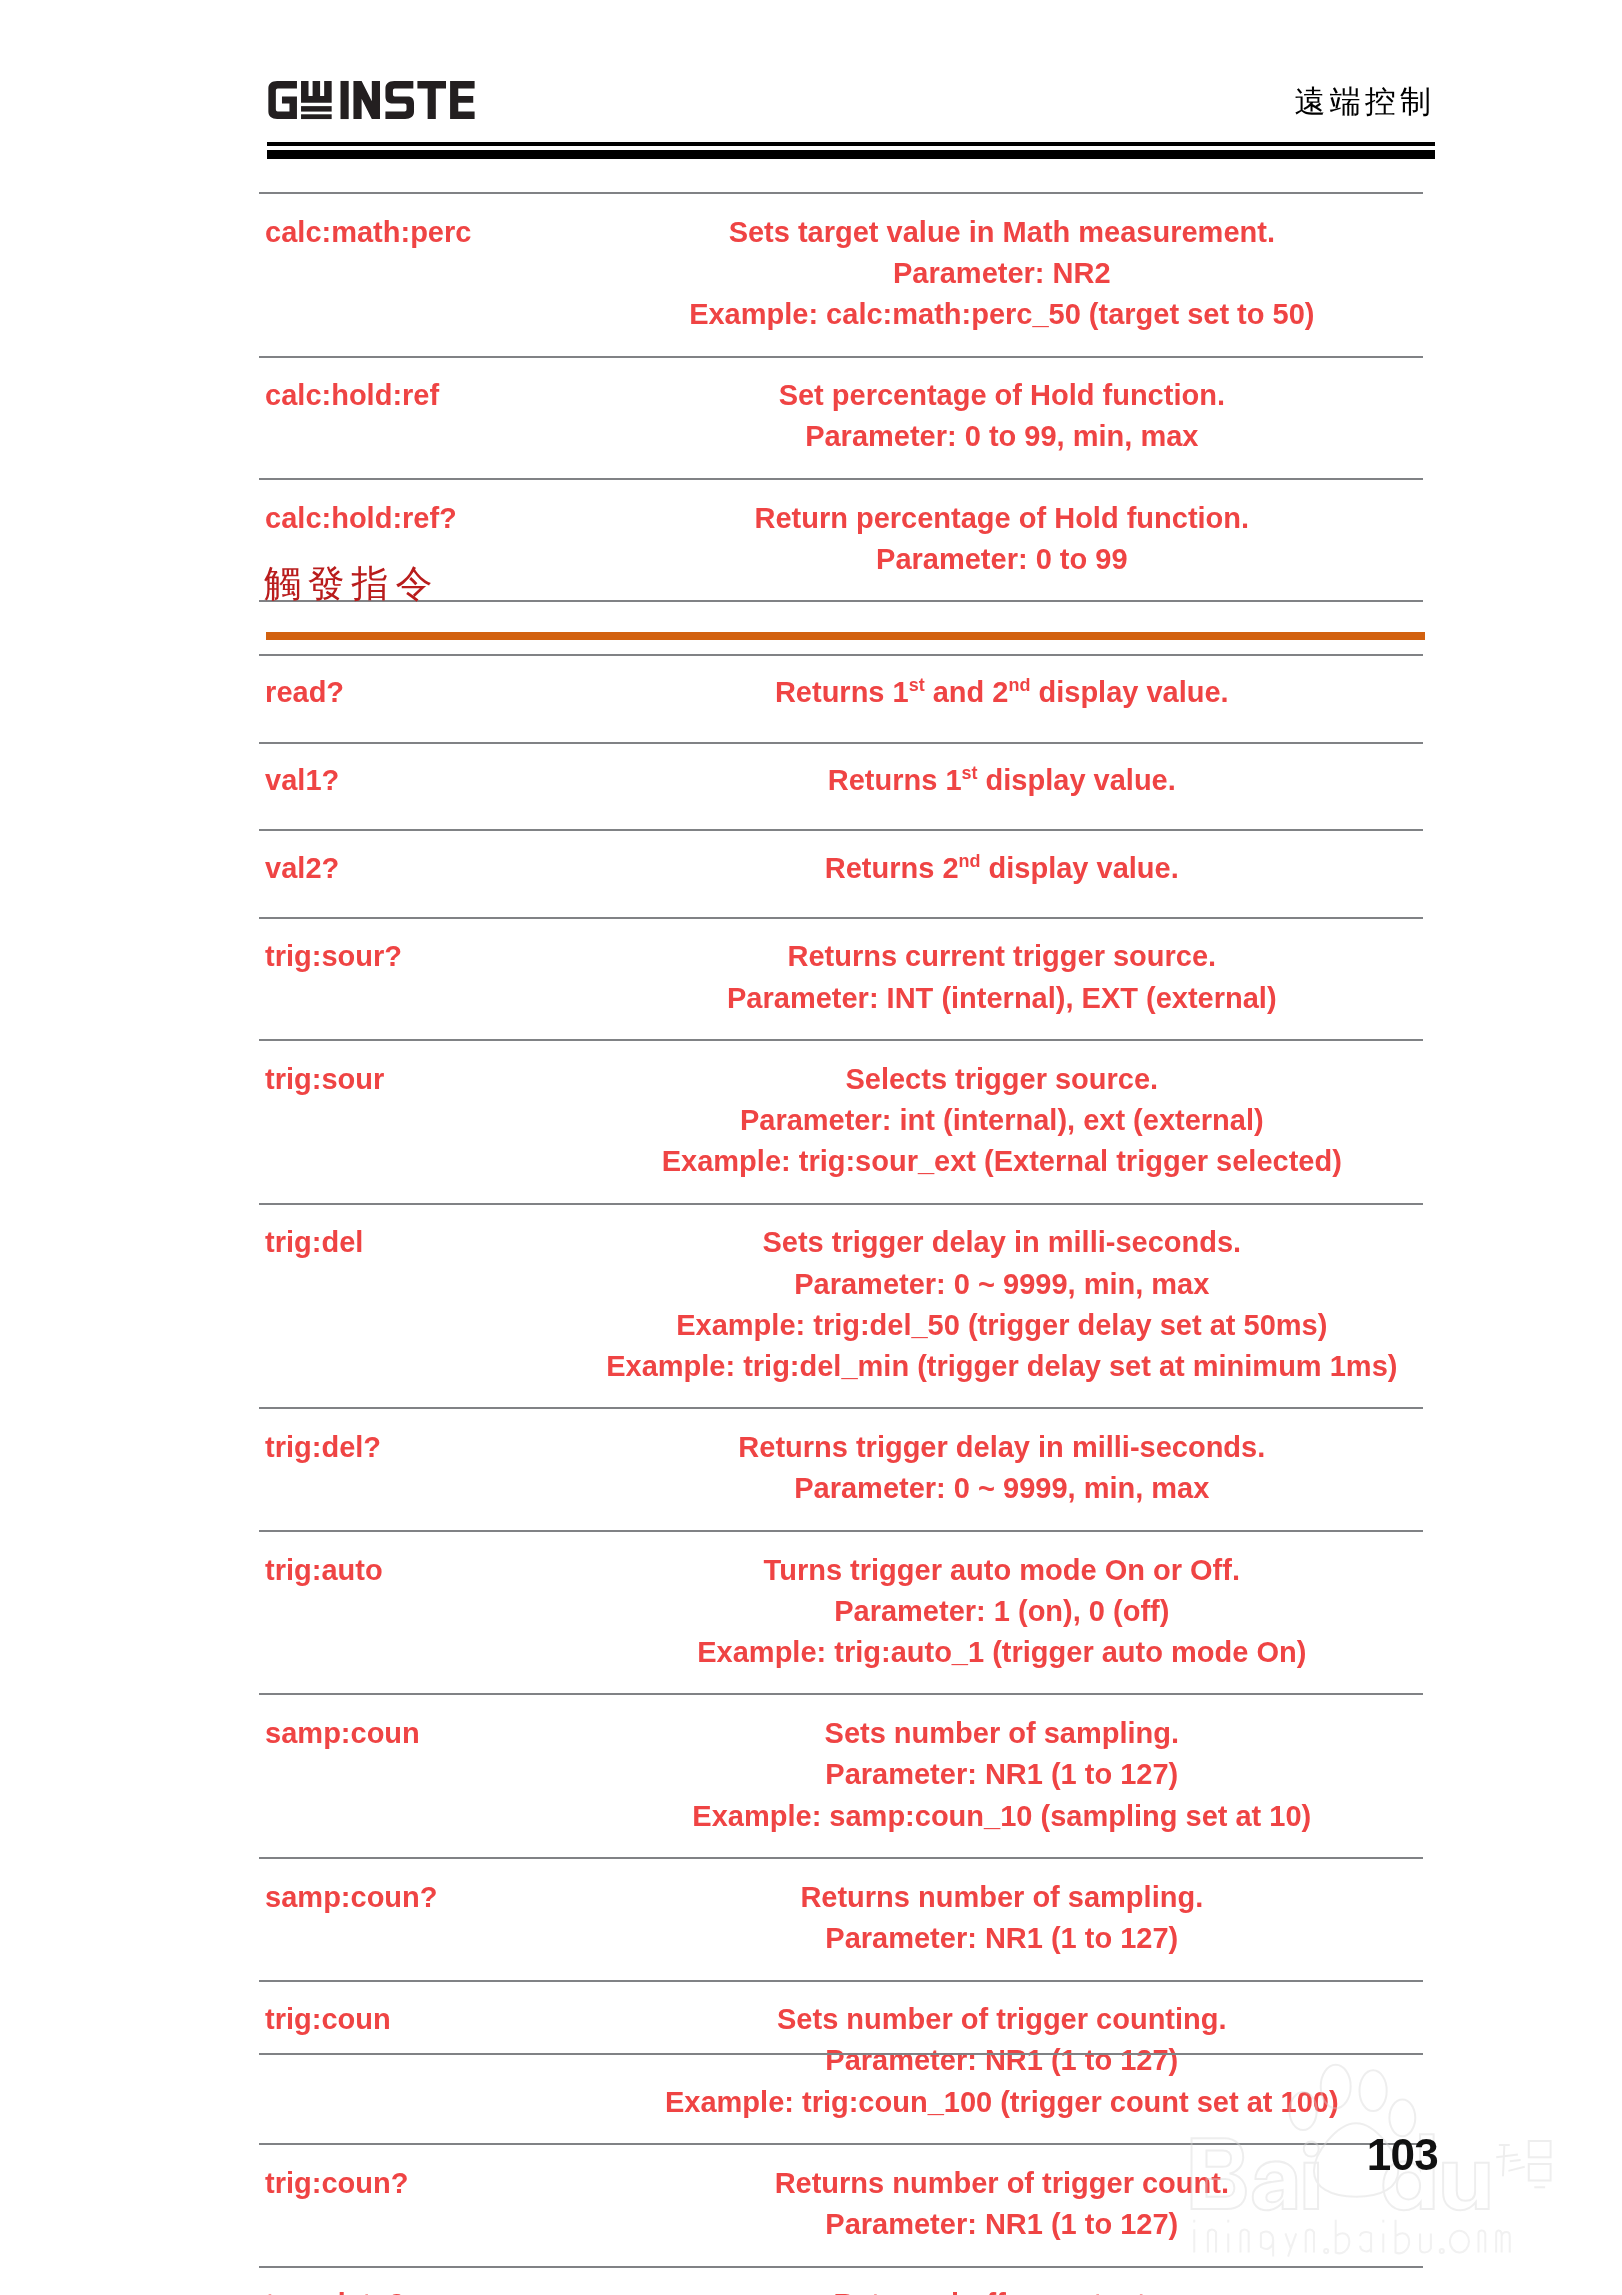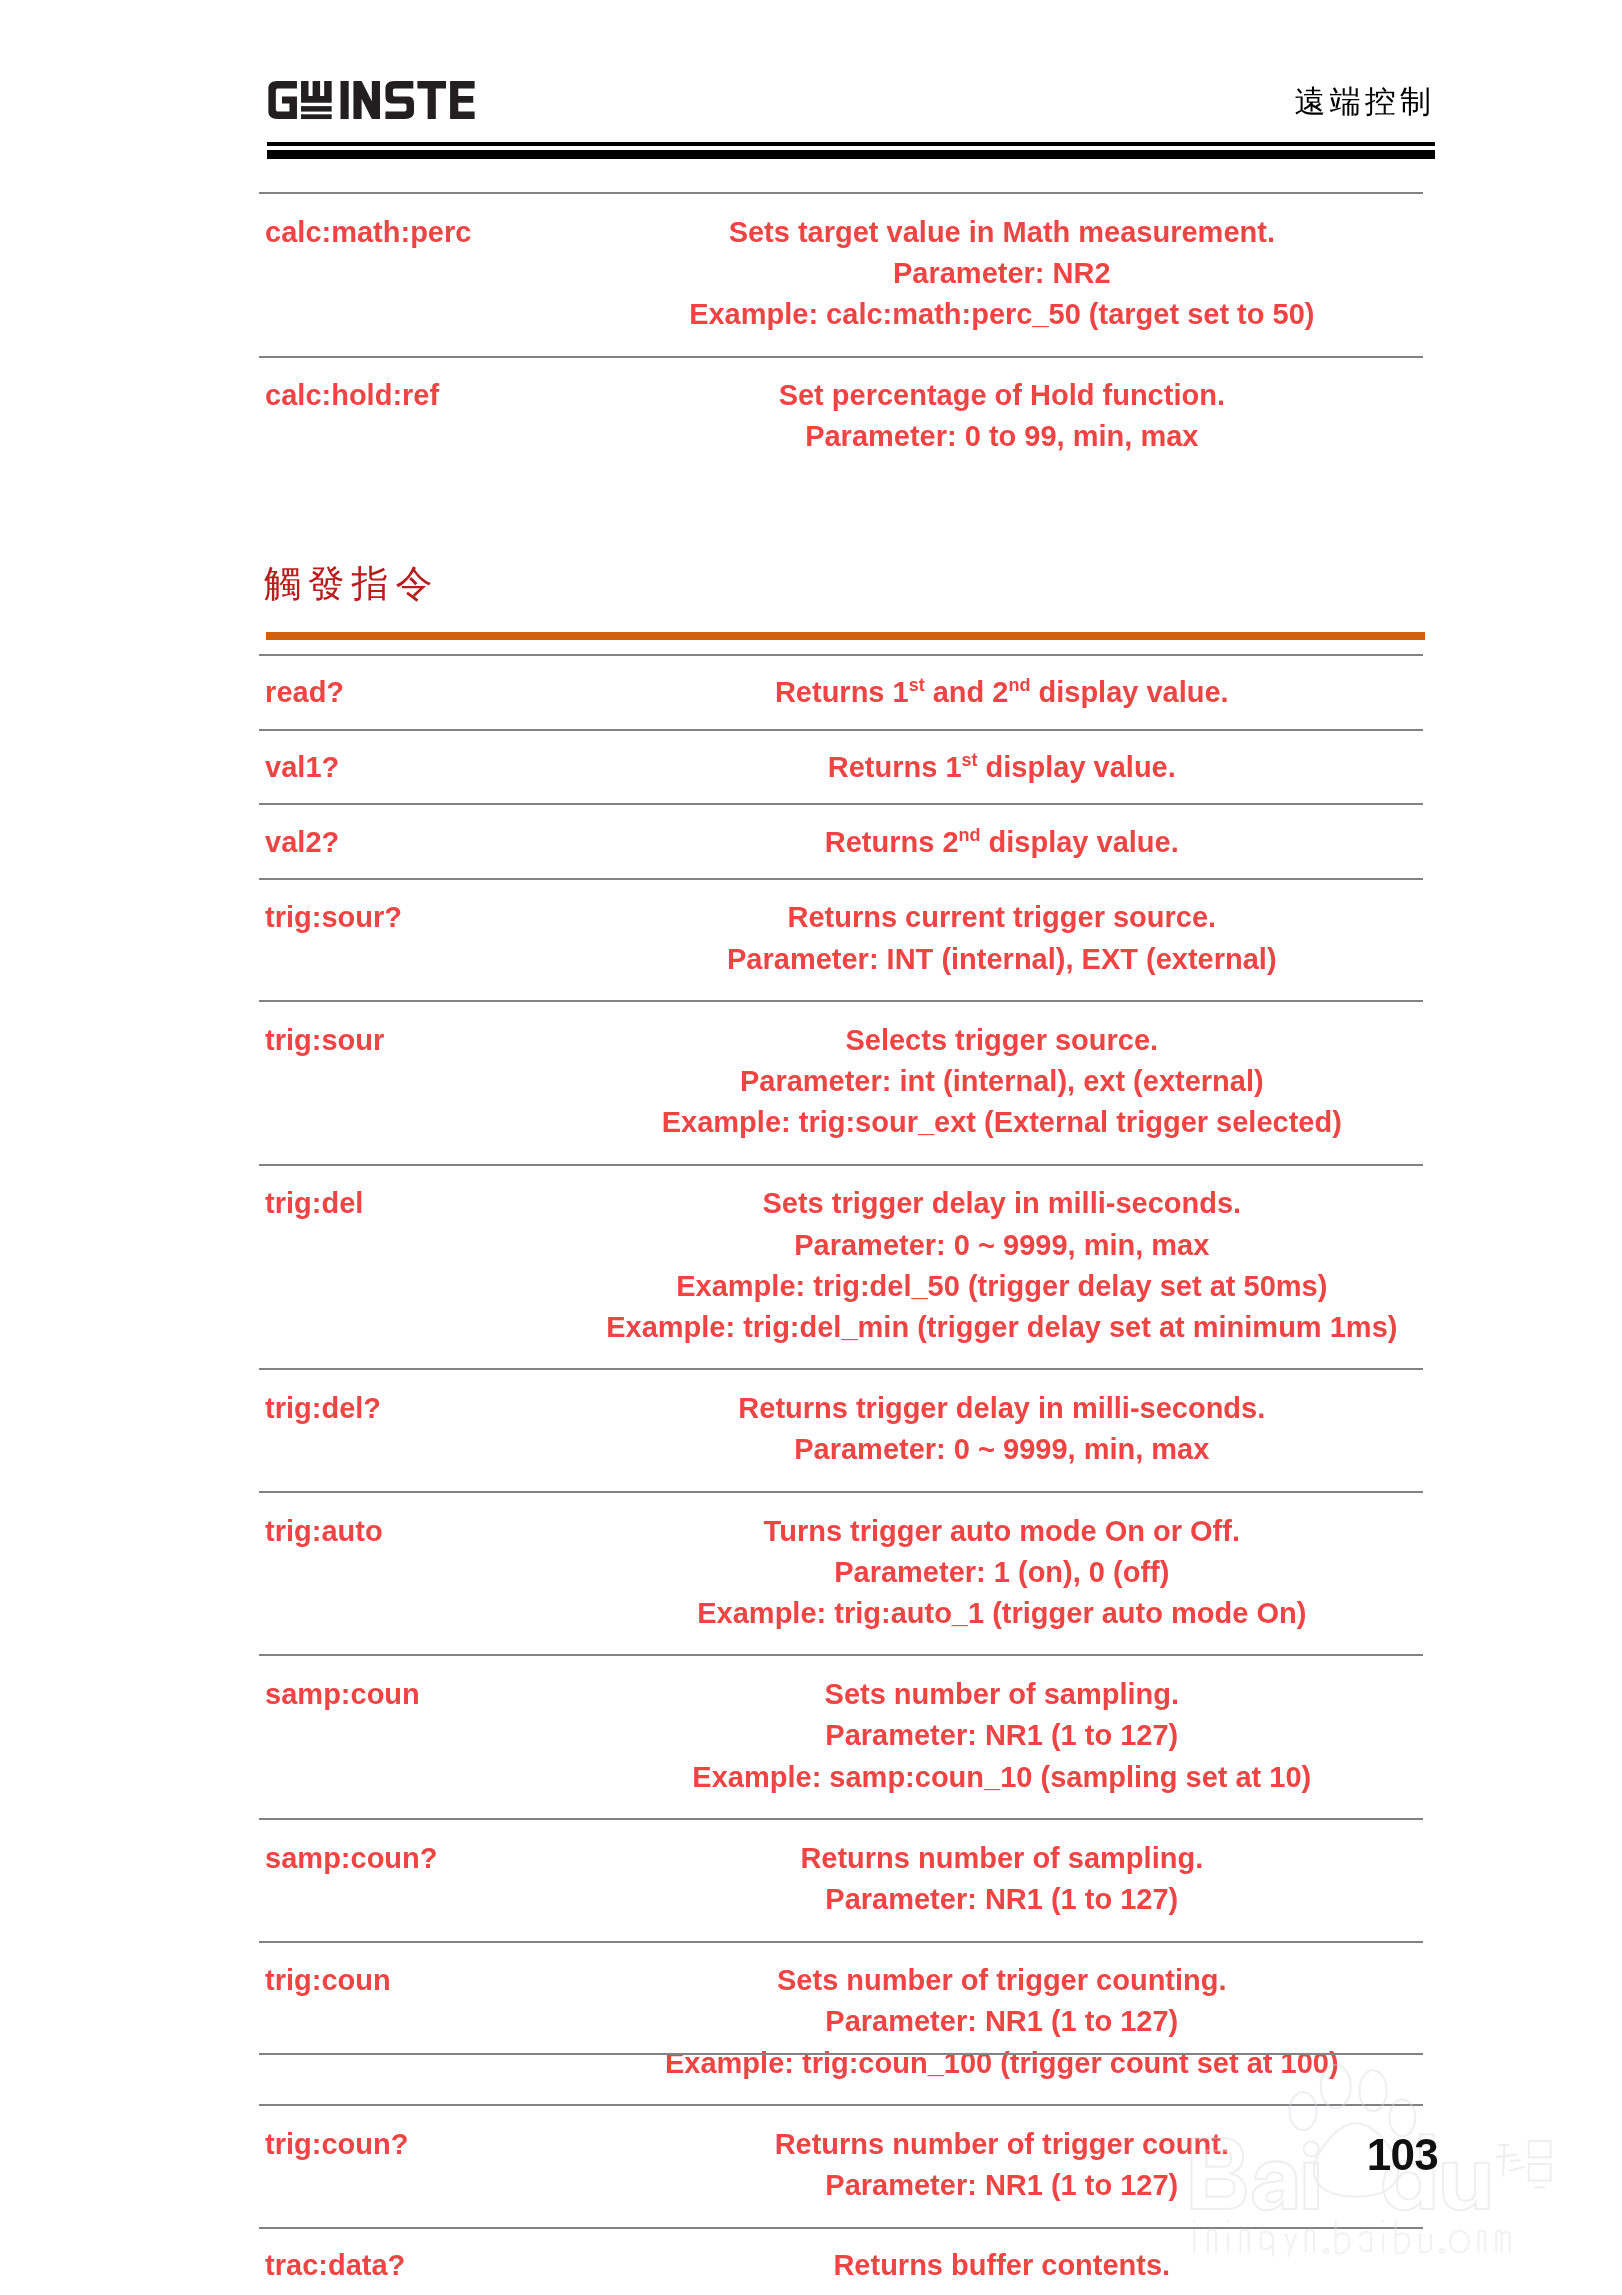--- a/index.html
+++ b/index.html
@@ -110,21 +110,21 @@
   .cmd-desc sup {
     font-size: 0.62em;
     vertical-align: super;
     line-height: 0;
   }
 
   
   .cmd-row.tight .cmd-name,
   .cmd-row.tight .cmd-desc {
     padding-top: 16.4px;
-    padding-bottom: 15px;
+    padding-bottom: 28px;
   }
 
   
   .section-heading {
     position: absolute;
     left: 264px;
     top: 559px;
     font-family: "DejaVu Serif", "Liberation Serif", serif;
     font-size: 37px;
     letter-spacing: 6.8px;
@@ -219,20 +219,27 @@
           <span class="line">Sets target value in Math measurement.</span>
           <span class="line">Parameter: NR2</span>
           <span class="line">Example: calc:math:perc_50 (target set to 50)</span>
         </td>
       </tr>
       <tr class="cmd-row">
         <td class="cmd-name">calc:hold:ref</td>
         <td class="cmd-desc">
           <span class="line">Set percentage of Hold function.</span>
           <span class="line">Parameter: 0 to 99, min, max</span>
+        </td>
+      </tr>
+      <tr class="cmd-row last-bottom">
+        <td class="cmd-name">calc:hold:ref?</td>
+        <td class="cmd-desc">
+          <span class="line">Return percentage of Hold function.</span>
+          <span class="line">Parameter: 0 to 99</span>
         </td>
       </tr>
     </tbody>
   </table>
 
   <div class="section-heading">觸發指令</div>
   <div class="section-rule"></div>
 
   <table class="cmd-table second">
     <tbody>

